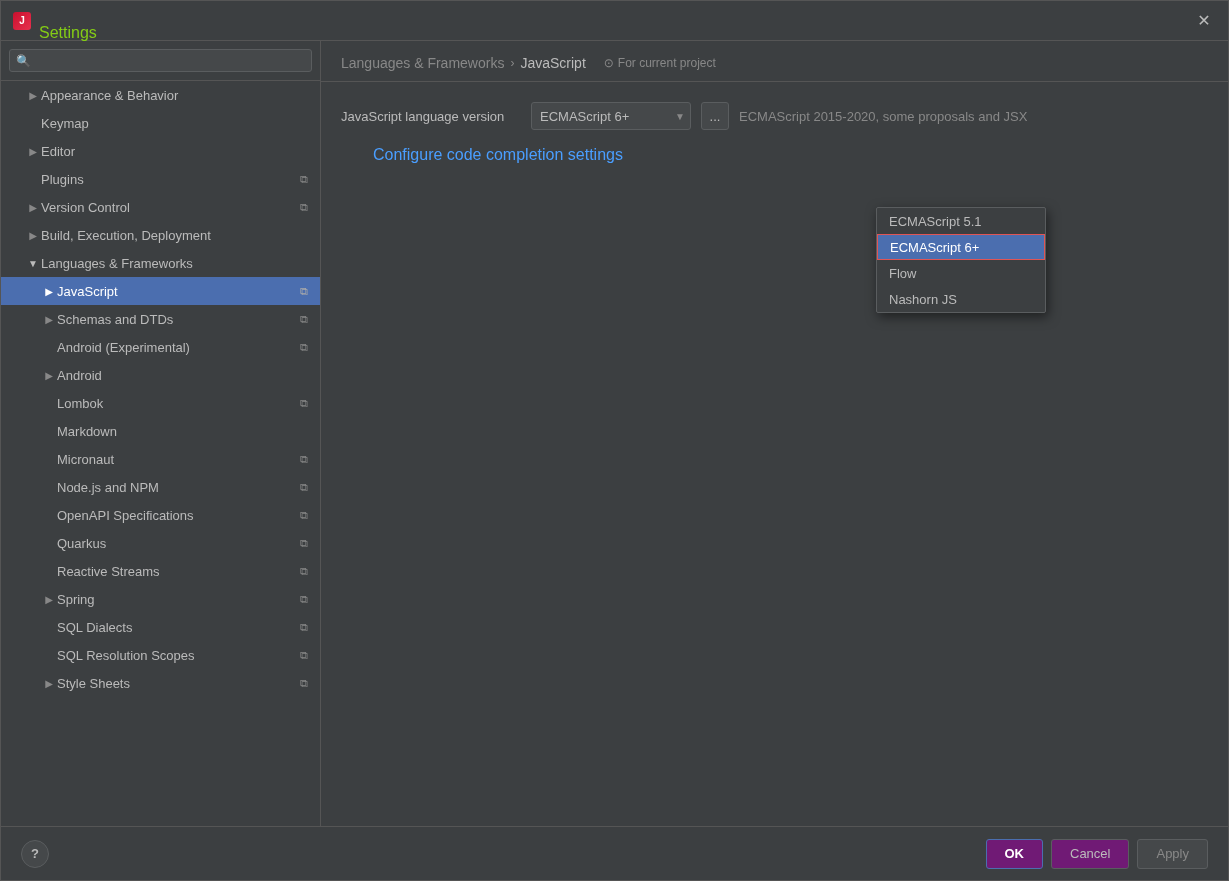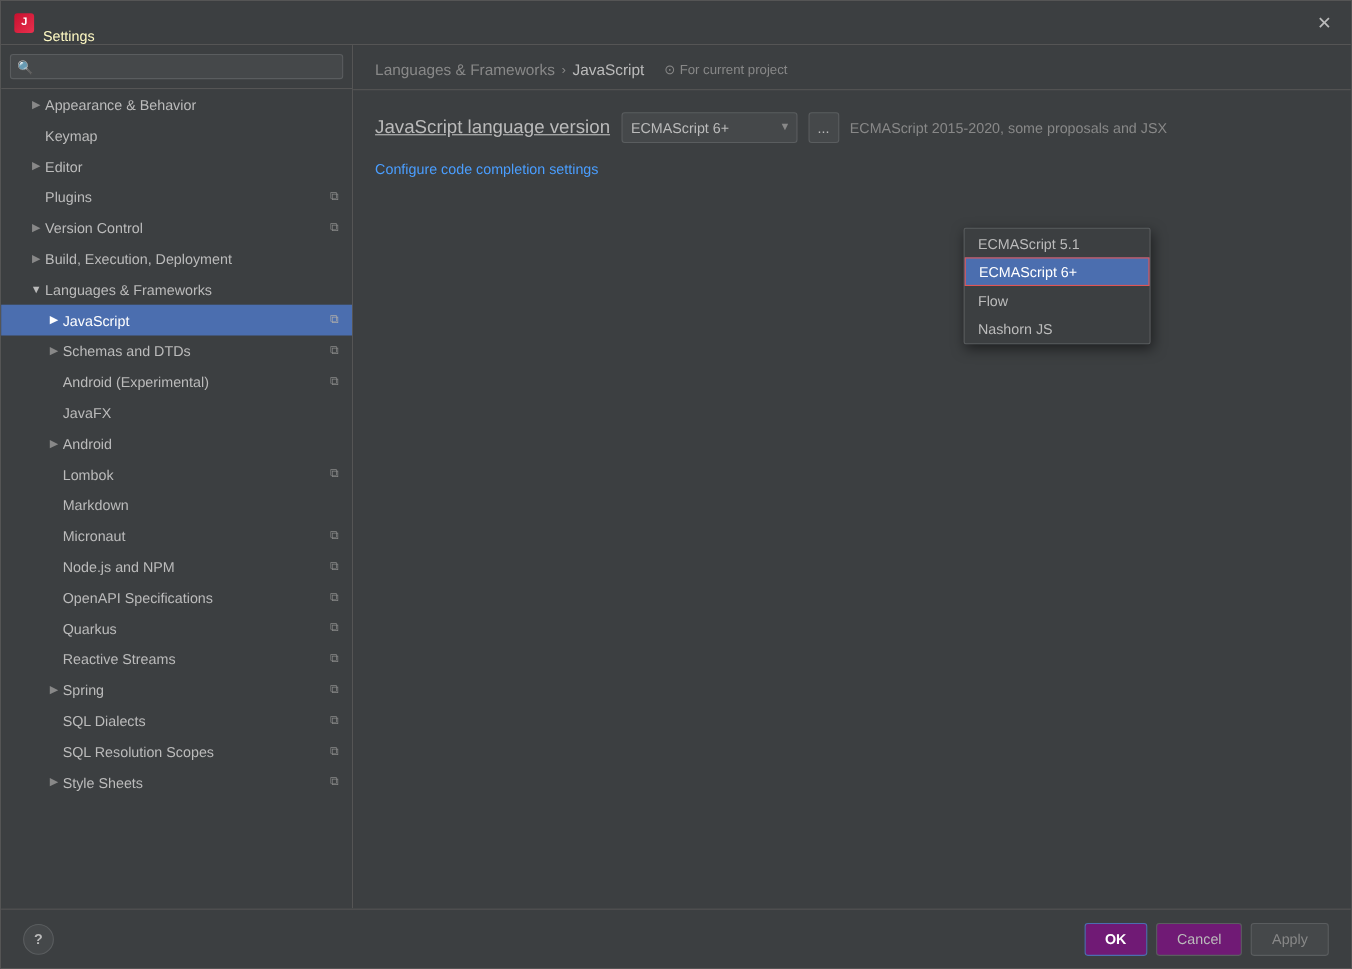--- a/index.html
+++ b/index.html
@@ -34,22 +34,22 @@
     }
     .title-bar-icon {
       width: 18px;
       height: 18px;
       margin-right: 8px;
       display: flex;
       align-items: center;
       justify-content: center;
     }
     .title-bar-text {
-      color: #fef9c3;
-      font-size: 13px;
+      color: #84cc16;
+      font-size: 16px;
       margin-top: 24px;
     }
     .title-bar-close {
       margin-left: auto;
       cursor: pointer;
       color: #bbbbbb;
       font-size: 16px;
       width: 24px;
       height: 24px;
       display: flex;
@@ -182,23 +182,22 @@
       flex: 1;
     }
     .settings-row {
       display: flex;
       align-items: center;
       gap: 10px;
       margin-bottom: 16px;
     }
     .settings-label {
       color: #bbbbbb;
-      font-size: 17px;
+      font-size: 13px;
       min-width: 180px;
-      text-decoration: underline;
     }
     .dropdown-wrapper {
       position: relative;
       display: inline-block;
     }
     .dropdown-select {
       background: #45484a;
       border: 1px solid #5a5d5f;
       border-radius: 3px;
       color: #bbbbbb;
@@ -232,22 +231,23 @@
       cursor: pointer;
       font-size: 13px;
     }
     .version-desc {
       color: #888;
       font-size: 13px;
     }
     .configure-link {
       color: #4a9eff;
       cursor: pointer;
-      font-size: 13px;
+      font-size: 16px;
       text-decoration: none;
+      margin-left: 32px;
     }
     
     .dropdown-popup {
       position: absolute;
       top: 125px;
       left: 555px;
       background: #3c3f41;
       border: 1px solid #5a5d5f;
       border-radius: 2px;
       box-shadow: 2px 4px 12px rgba(0,0,0,0.5);
@@ -407,24 +407,20 @@
           <span class="item-label">Schemas and DTDs</span>
           <span class="item-copy-icon">⧉</span>
         </div>
 
         <div class="tree-item indent-2">
           <span class="tree-arrow"></span>
           <span class="item-label">Android (Experimental)</span>
           <span class="item-copy-icon">⧉</span>
         </div>
 
-        <div class="tree-item indent-2">
-          <span class="tree-arrow"></span>
-          <span class="item-label">JavaFX</span>
-        </div>
 
         <div class="tree-item indent-2">
           <span class="tree-arrow">▶</span>
           <span class="item-label">Android</span>
         </div>
 
         <div class="tree-item indent-2">
           <span class="tree-arrow"></span>
           <span class="item-label">Lombok</span>
           <span class="item-copy-icon">⧉</span>

